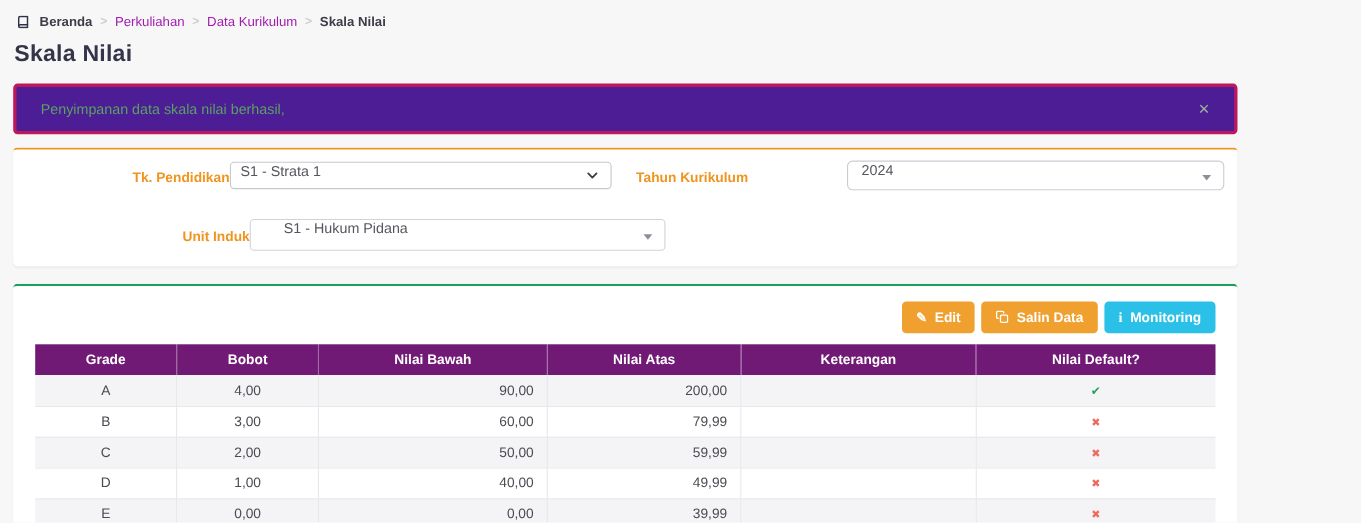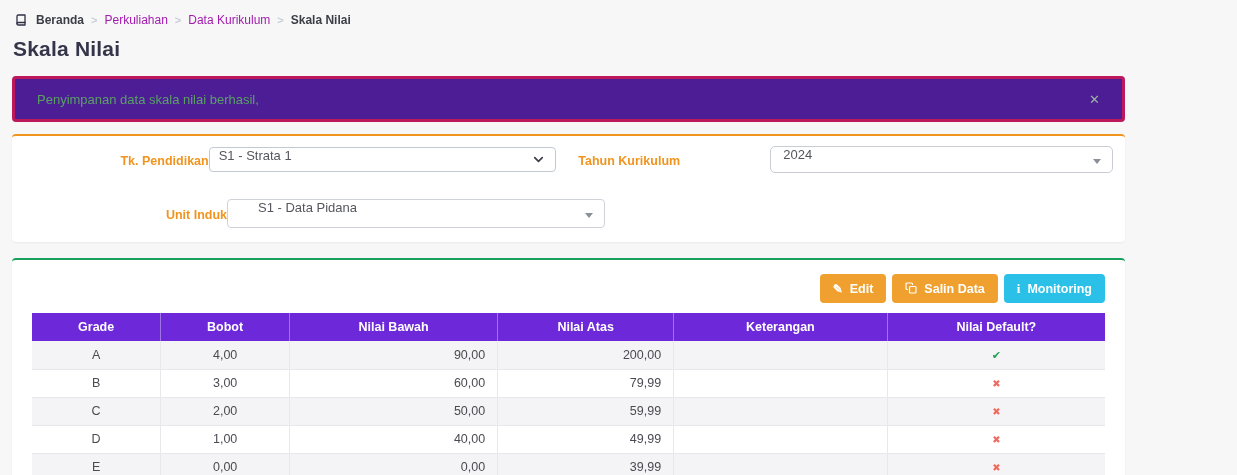--- a/index.html
+++ b/index.html
@@ -79,21 +79,21 @@
   }
   .btn-orange { background: #efa02e; }
   .btn-cyan { background: #2ac0e8; }
   .btn .glyph { font-size: 12px; line-height: 1; }
   .btn .info-i { font-family: "Liberation Serif", serif; font-weight: 700; font-style: normal; font-size: 13px; }
 
   
   .table-wrap { padding: 0 12px; }
   table { width: 100%; border-collapse: collapse; table-layout: fixed; border-bottom: 3px solid #0e5288; }
   thead th {
-    background: #6d28d9; color: #ffffff; font-size: 12.5px; font-weight: 700;
+    background: #701a75; color: #ffffff; font-size: 12.5px; font-weight: 700;
     height: 28px; text-align: center; border-right: 1px solid rgba(255,255,255,0.35);
   }
   thead th:last-child { border-right: none; }
   tbody td {
     height: 28px; font-size: 12.5px; color: #4a4b52;
     border-right: 1px solid #e7e8ea; border-bottom: 1px solid #e7e8ea;
     padding: 0 12px; background: #ffffff;
   }
   tbody td:last-child { border-right: none; }
   tbody tr:nth-child(odd) td { background: #f4f4f6; }
@@ -153,21 +153,21 @@
       </div>
       <div class="flabel flabel-2">Tahun Kurikulum</div>
       <div class="sel sel-s2-year">
         <span>2024</span>
         <span class="caret-down"></span>
       </div>
     </div>
     <div class="filter-row">
       <div class="flabel flabel-1">Unit Induk</div>
       <div class="sel sel-s2-unit">
-        <span>S1 - Data Pidana</span>
+        <span>S1 - Hukum Pidana</span>
         <span class="caret-down"></span>
       </div>
     </div>
   </div>
 
   <div class="card card-table">
     <div class="toolbar">
       <button class="btn btn-orange">
         <span class="glyph">✎</span>
         <span>Edit</span>

